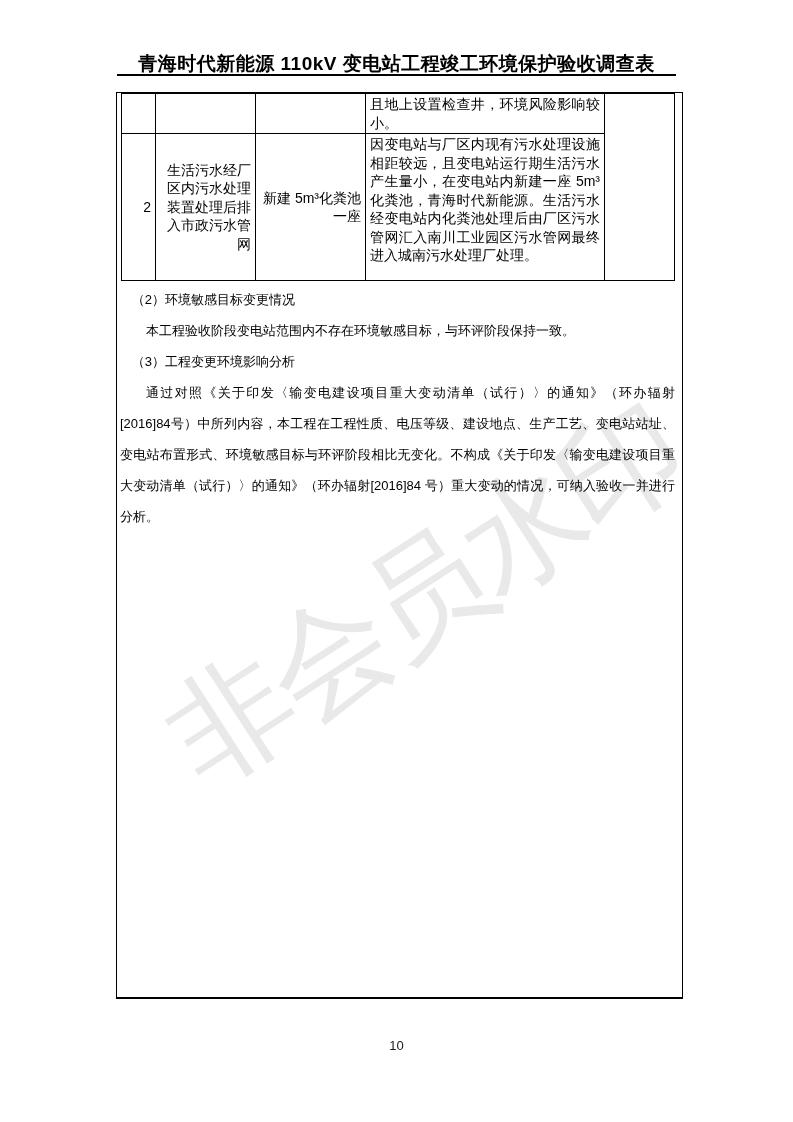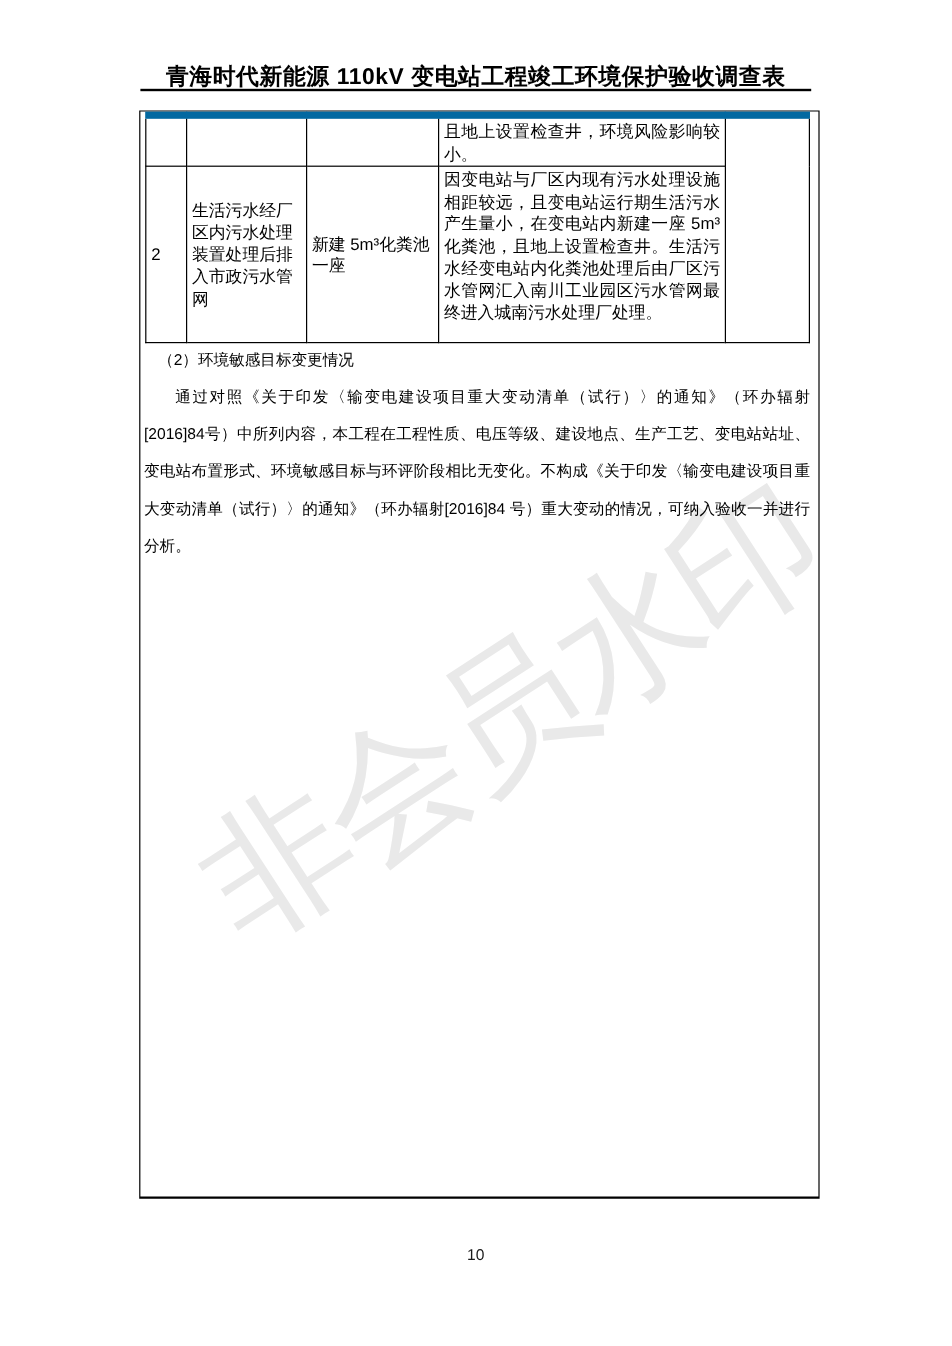--- a/index.html
+++ b/index.html
@@ -46,31 +46,31 @@
     z-index: 1;
   }
   
   table.measures-table {
     position: absolute;
     left: 4px;
     top: 0px;
     border-collapse: collapse;
     table-layout: fixed;
     width: 553px;
-    border-top: 6px solid #0369a1;
+    border-top: 1px solid #0369a1;
   }
   table.measures-table td {
     border: 1px solid #000000;
     font-size: 14px;
     line-height: 18.5px;
     padding: 1px 4px;
     box-sizing: border-box;
     overflow: hidden;
   }
-  td.c-center { text-align: left; vertical-align: middle; }
+  td.c-center { text-align: right; vertical-align: middle; }
   td.c-analysis { text-align: justify; vertical-align: top; padding: 1px 6px; }
   td.c-remark { vertical-align: top; }
   tr.row-cont  { height: 39px; }
   tr.row-main  { height: 147px; }
   
   .body-text {
     position: absolute;
     left: 3px;
     right: 7px;
     top: 191px;
@@ -134,27 +134,29 @@
           <td class="c-center"></td>
           <td class="c-center"></td>
           <td class="c-center"></td>
           <td class="c-analysis">且地上设置检查井，环境风险影响较小。</td>
           <td class="c-remark" rowspan="2"></td>
         </tr>
         <tr class="row-main">
           <td class="c-center">2</td>
           <td class="c-center">生活污水经厂区内污水处理装置处理后排入市政污水管网</td>
           <td class="c-center">新建 5m³化粪池一座</td>
-          <td class="c-analysis">因变电站与厂区内现有污水处理设施相距较远，且变电站运行期生活污水产生量小，在变电站内新建一座 5m³化粪池，且地上设置检查井。生活污水经变电站内化粪池处理后由厂区污水管网汇入南川工业园区污水管网最终进入城南污水处理厂处理。</td>
+          <td class="c-analysis">因变电站与厂区内现有污水处理设施相距较远，且变电站运行期生活污水产生量小，在变电站内新建一座 5m³化粪池，青海时代新能源。生活污水经变电站内化粪池处理后由厂区污水管网汇入南川工业园区污水管网最终进入城南污水处理厂处理。</td>
         </tr>
       </tbody>
     </table>
 
     <div class="body-text">
       <p class="sec-heading">（2）环境敏感目标变更情况</p>
+      <p class="sec-para">本工程验收阶段变电站范围内不存在环境敏感目标，与环评阶段保持一致。</p>
+      <p class="sec-heading">（3）工程变更环境影响分析</p>
       <p class="sec-para">通过对照《关于印发〈输变电建设项目重大变动清单（试行）〉的通知》（环办辐射[2016]84号）中所列内容，本工程在工程性质、电压等级、建设地点、生产工艺、变电站站址、变电站布置形式、环境敏感目标与环评阶段相比无变化。不构成《关于印发〈输变电建设项目重大变动清单（试行）〉的通知》（环办辐射[2016]84 号）重大变动的情况，可纳入验收一并进行分析。</p>
     </div>
 
   </div>
 
   <div class="page-number">10</div>
 
 </div>
 
 </body></html>

